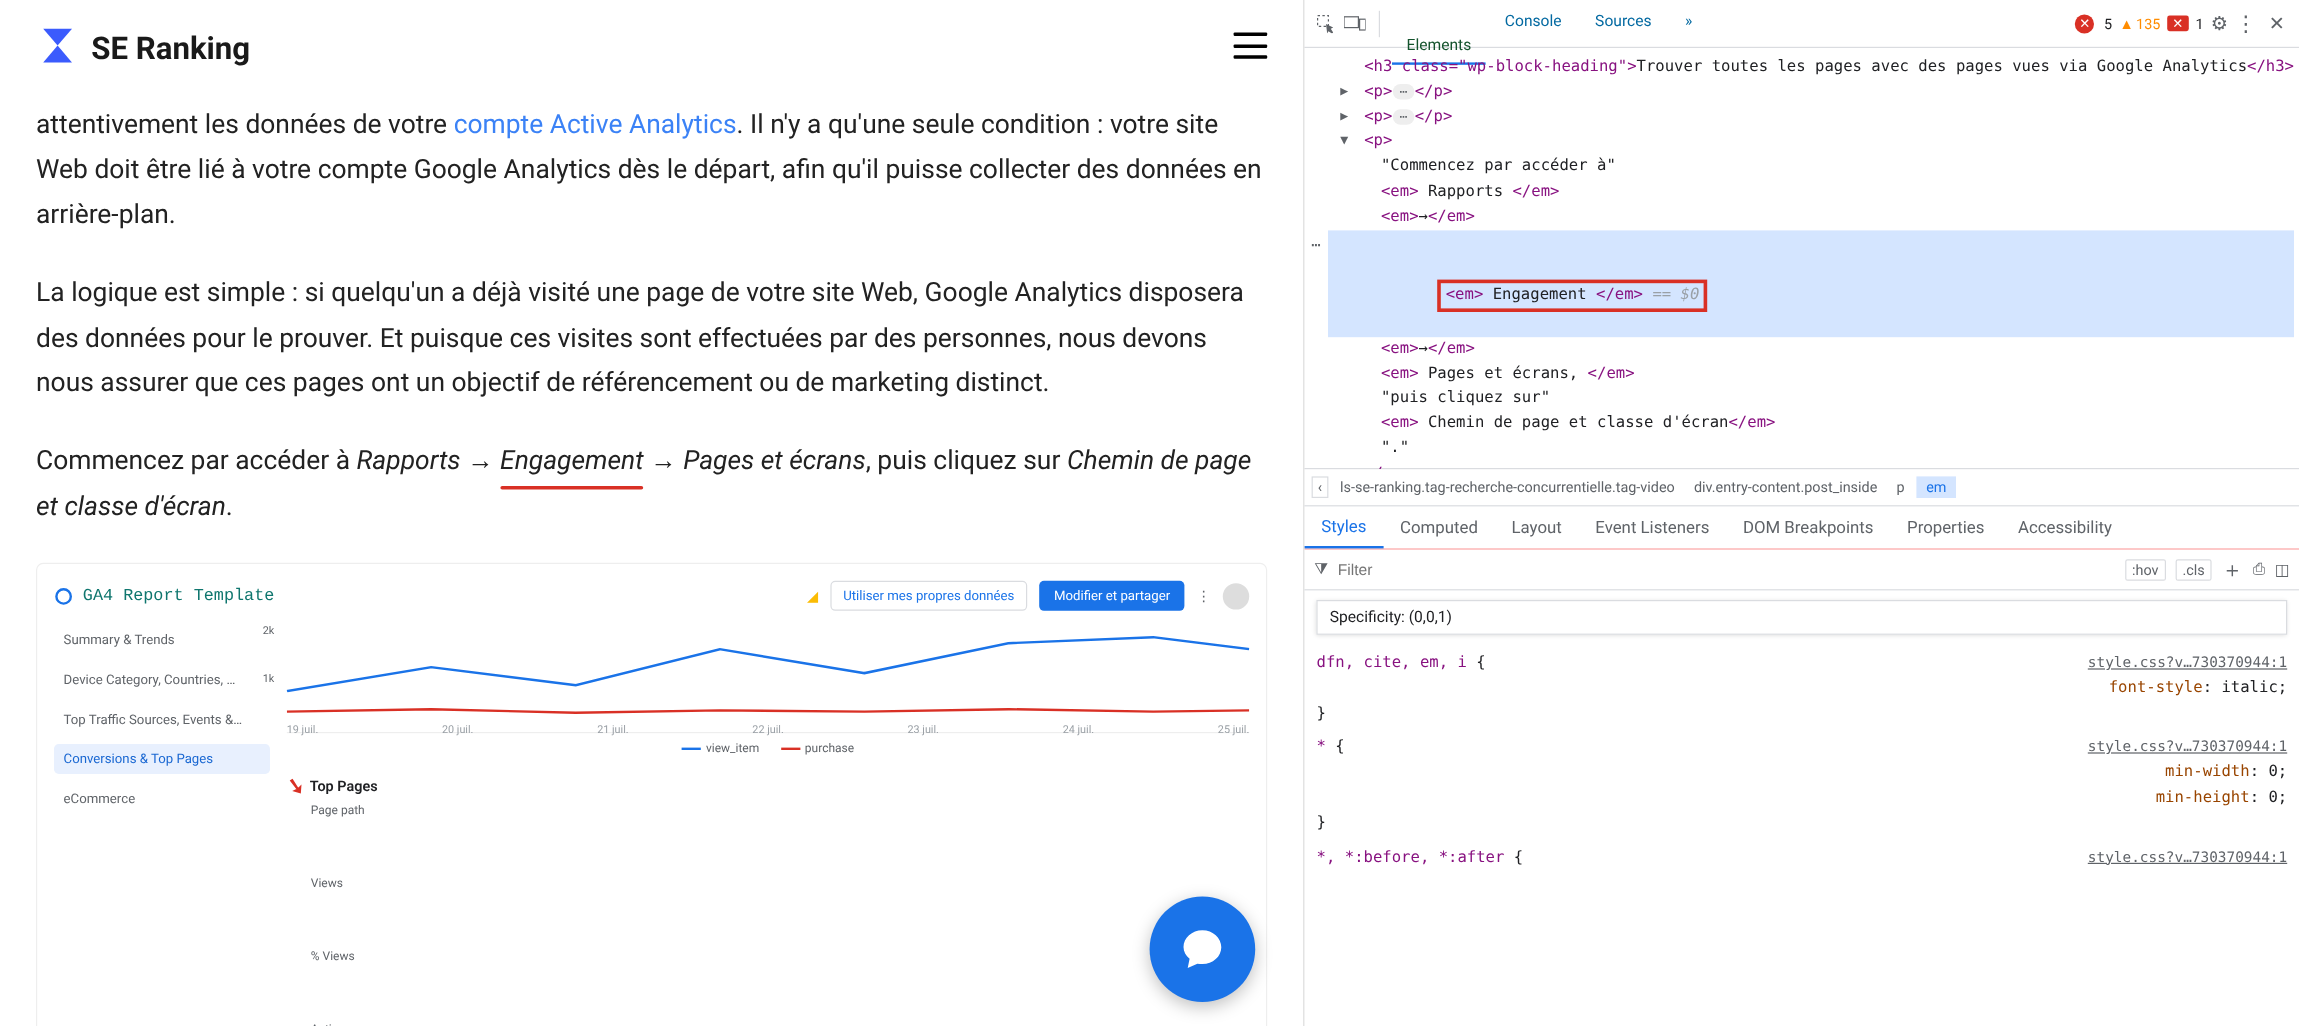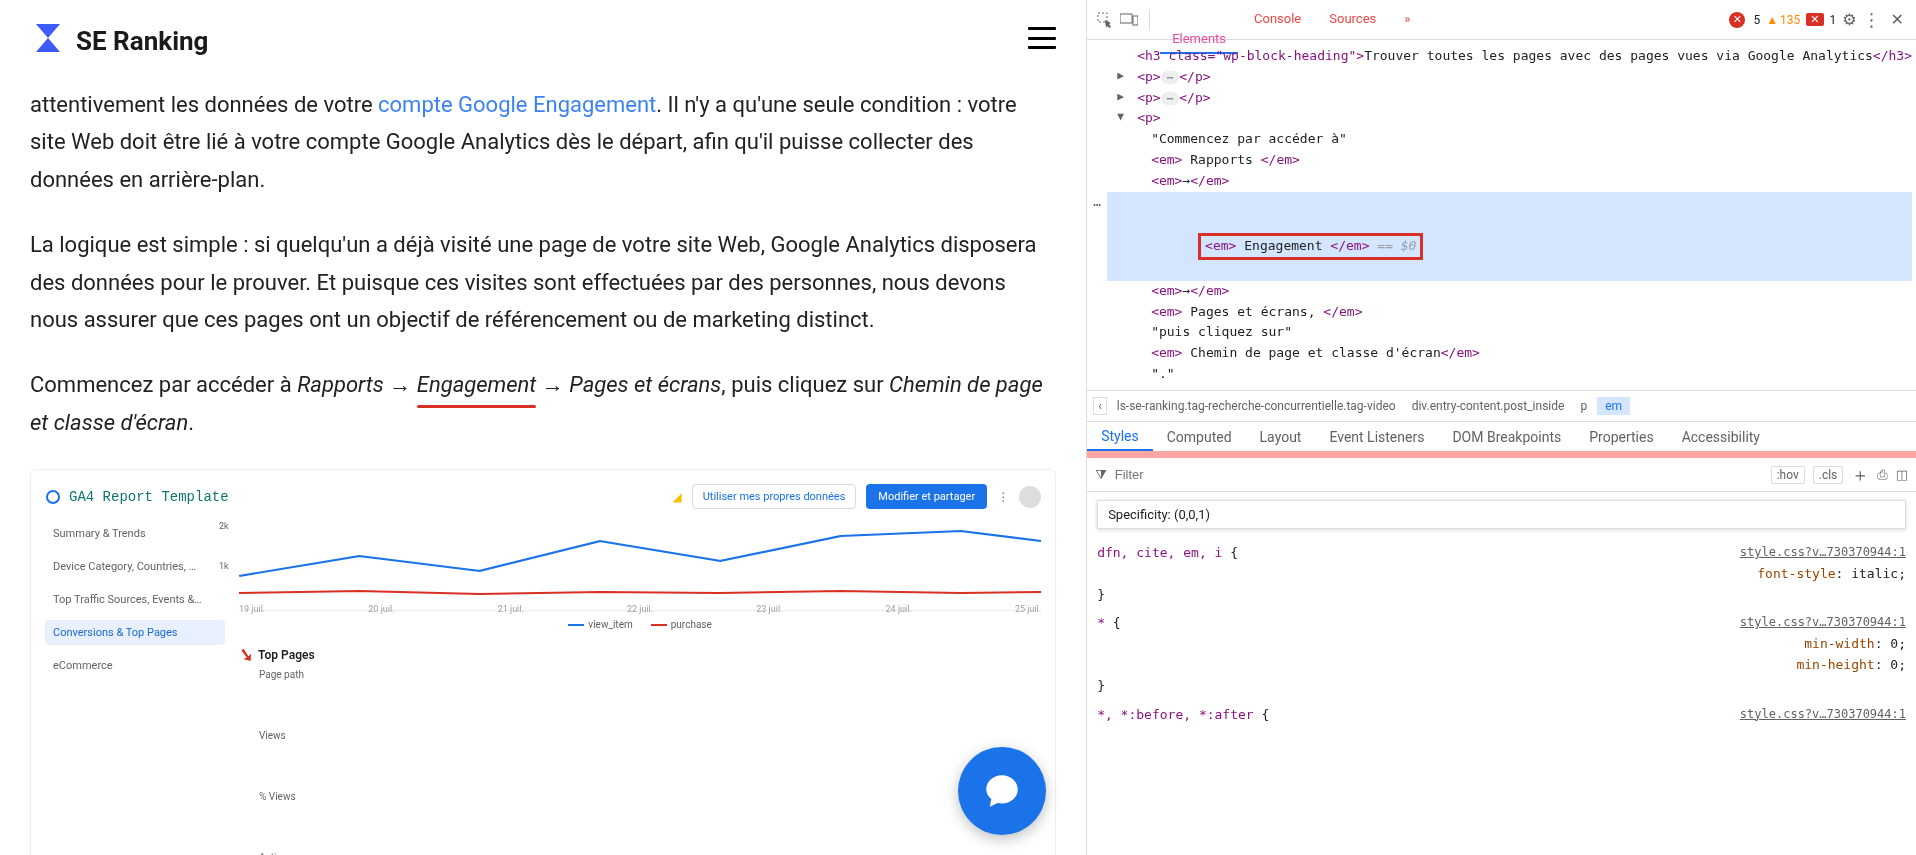--- a/index.html
+++ b/index.html
@@ -38,22 +38,22 @@
 .ga4-legend .vi::before { background:#1a73e8;}
 .ga4-legend .pu::before { background:#d93025;}
 .ga4-xaxis { display:flex; justify-content:space-between; font-size:9px; color:#9aa0a6;}
 .top-pages { margin-top:14px; font-weight:600; font-size:12px; color:#202124; display:flex; align-items:center; gap:4px;}
 .arrow-red { color:#d93025; font-size:18px; transform:rotate(10deg); display:inline-block;}
 .ga4-cols { display:flex; gap:50px; font-size:10px; color:#5f6368; margin-top:4px; padding-left:20px;flex-direction:column;}
 
 .dev { flex:1; height:855px; display:flex; flex-direction:column; font-size:13px; color:#202124; background:#fff;}
 .dev-toolbar { display:flex; align-items:center; padding:4px 8px; border-bottom:1px solid #dadce0; gap:4px; height:40px;}
 .dev-divider { width:1px; height:22px; background:#dadce0; margin:0 6px;}
-.dev-tab { padding:6px 12px; color:#ef4444; border-bottom:2px solid transparent;}
-.dev-tab.active { color:#ec4899; border-bottom:2px solid #1a73e8;margin-top:40px;}
+.dev-tab { padding:6px 12px; color:#0369a1; border-bottom:2px solid transparent;}
+.dev-tab.active { color:#14532d; border-bottom:2px solid #1a73e8;margin-top:40px;}
 .dev-icons-right { margin-left:auto; display:flex; align-items:center; gap:6px;}
 .badge-err { background:#d93025; color:#fff; font-size:11px; border-radius:50%; width:16px; height:16px; display:inline-flex; align-items:center; justify-content:center;}
 .warn { color:#ff8c00; font-size:12px; display:flex; align-items:center; gap:2px;}
 .err2 { background:#d93025; color:#fff; font-size:11px; padding:0 4px; border-radius:2px;}
 .gear { font-size:16px; color:#5f6368;}
 .dots { font-size:18px; color:#5f6368;}
 .close { font-size:16px; color:#5f6368; padding:0 4px;}
 .dom { flex:0 0 350px; overflow:auto; font-family:Menlo,Consolas,monospace; font-size:13px; line-height:1.6; padding:6px 4px 6px 20px;}
 .dom .line { white-space:pre; position:relative;}
 .dom .ind1 { padding-left:30px;}
@@ -64,21 +64,21 @@
 .highlight-row { background:#d4e5ff; position:relative;}
 .red-box { border:3px solid #d93025; padding:0 4px; display:inline-block;}
 .eq0 { color:#9aa0a6; font-style:italic;}
 .row-dots { position:absolute; left:-14px; top:3px; color:#5f6368;}
 .collapsed-ell { background:#eee; border-radius:8px; padding:0 6px; color:#5f6368; font-size:11px;}
 .breadcrumb { border-top:1px solid #dadce0; border-bottom:1px solid #dadce0; height:32px; display:flex; align-items:center; font-size:12px; color:#5f6368; padding:0 6px; gap:4px;}
 .bc-box { border:1px solid #dadce0; padding:1px 4px; font-size:12px;}
 .bc-item { padding:0 6px;}
 .bc-item.p { color:#5f6368;}
 .bc-item.em { background:#d4e5ff; color:#1a73e8; padding:2px 8px;}
-.styles-tabs { display:flex; border-bottom:7px solid #fca5a5; height:36px; align-items:center;}
+.styles-tabs { display:flex; border-bottom:1px solid #fca5a5; height:36px; align-items:center;}
 .styles-tab { padding:0 14px; color:#5f6368; font-size:14px; height:100%; display:flex; align-items:center;}
 .styles-tab.active { color:#1a73e8; border-bottom:2px solid #1a73e8;}
 .filter-row { display:flex; align-items:center; border-bottom:1px solid #dadce0; height:34px; padding:0 8px; color:#5f6368; font-size:13px; gap:8px;}
 .filter-row input { border:none; outline:none; flex:1; font-size:13px; color:#5f6368;}
 .pill { border:1px solid #dadce0; border-radius:2px; padding:1px 5px; font-size:12px; color:#5f6368;}
 .specificity { margin:8px 10px; background:#fff; border:1px solid #dadce0; padding:6px 10px; font-size:13px; display:inline-block; box-shadow:0 1px 4px rgba(0,0,0,.15);}
 .css-pane { font-family:Menlo,Consolas,monospace; font-size:13px; padding:6px 10px; line-height:1.6;}
 .css-source { float:right; color:#5f6368; text-decoration:underline; font-size:12px;}
 .css-sel { color:#881280;}
 .css-prop { padding-left:20px; color:#202124;text-align:right;}
@@ -99,21 +99,21 @@
       <span class="brand">SE Ranking</span>
     </div>
     <div class="menu-icon">
         <span></span>
         <span></span>
         <span></span>
       </div>
   </div>
   <div class="content">
     <p>
-      <span>attentivement les données de votre </span><a href="#">compte Google Engagement</a><span>. Il n'y a qu'une seule condition : votre site Web doit être lié à votre compte Google Analytics dès le départ, afin qu'il puisse collecter des données en arrière-plan.</span>
+      <span>attentivement les données de votre </span><a href="#">compte Active Analytics</a><span>. Il n'y a qu'une seule condition : votre site Web doit être lié à votre compte Google Analytics dès le départ, afin qu'il puisse collecter des données en arrière-plan.</span>
     </p>
     <p>La logique est simple : si quelqu'un a déjà visité une page de votre site Web, Google Analytics disposera des données pour le prouver. Et puisque ces visites sont effectuées par des personnes, nous devons nous assurer que ces pages ont un objectif de référencement ou de marketing distinct.</p>
     <p>
       <span>Commencez par accéder à </span><em>Rapports</em>
       <em>→</em>
       <em class="engagement-underline">Engagement</em>
       <em>→</em>
       <em>Pages et écrans</em><span>, puis cliquez sur </span><em>Chemin de page et classe d'écran</em><span>.</span>
     </p>
   </div>

